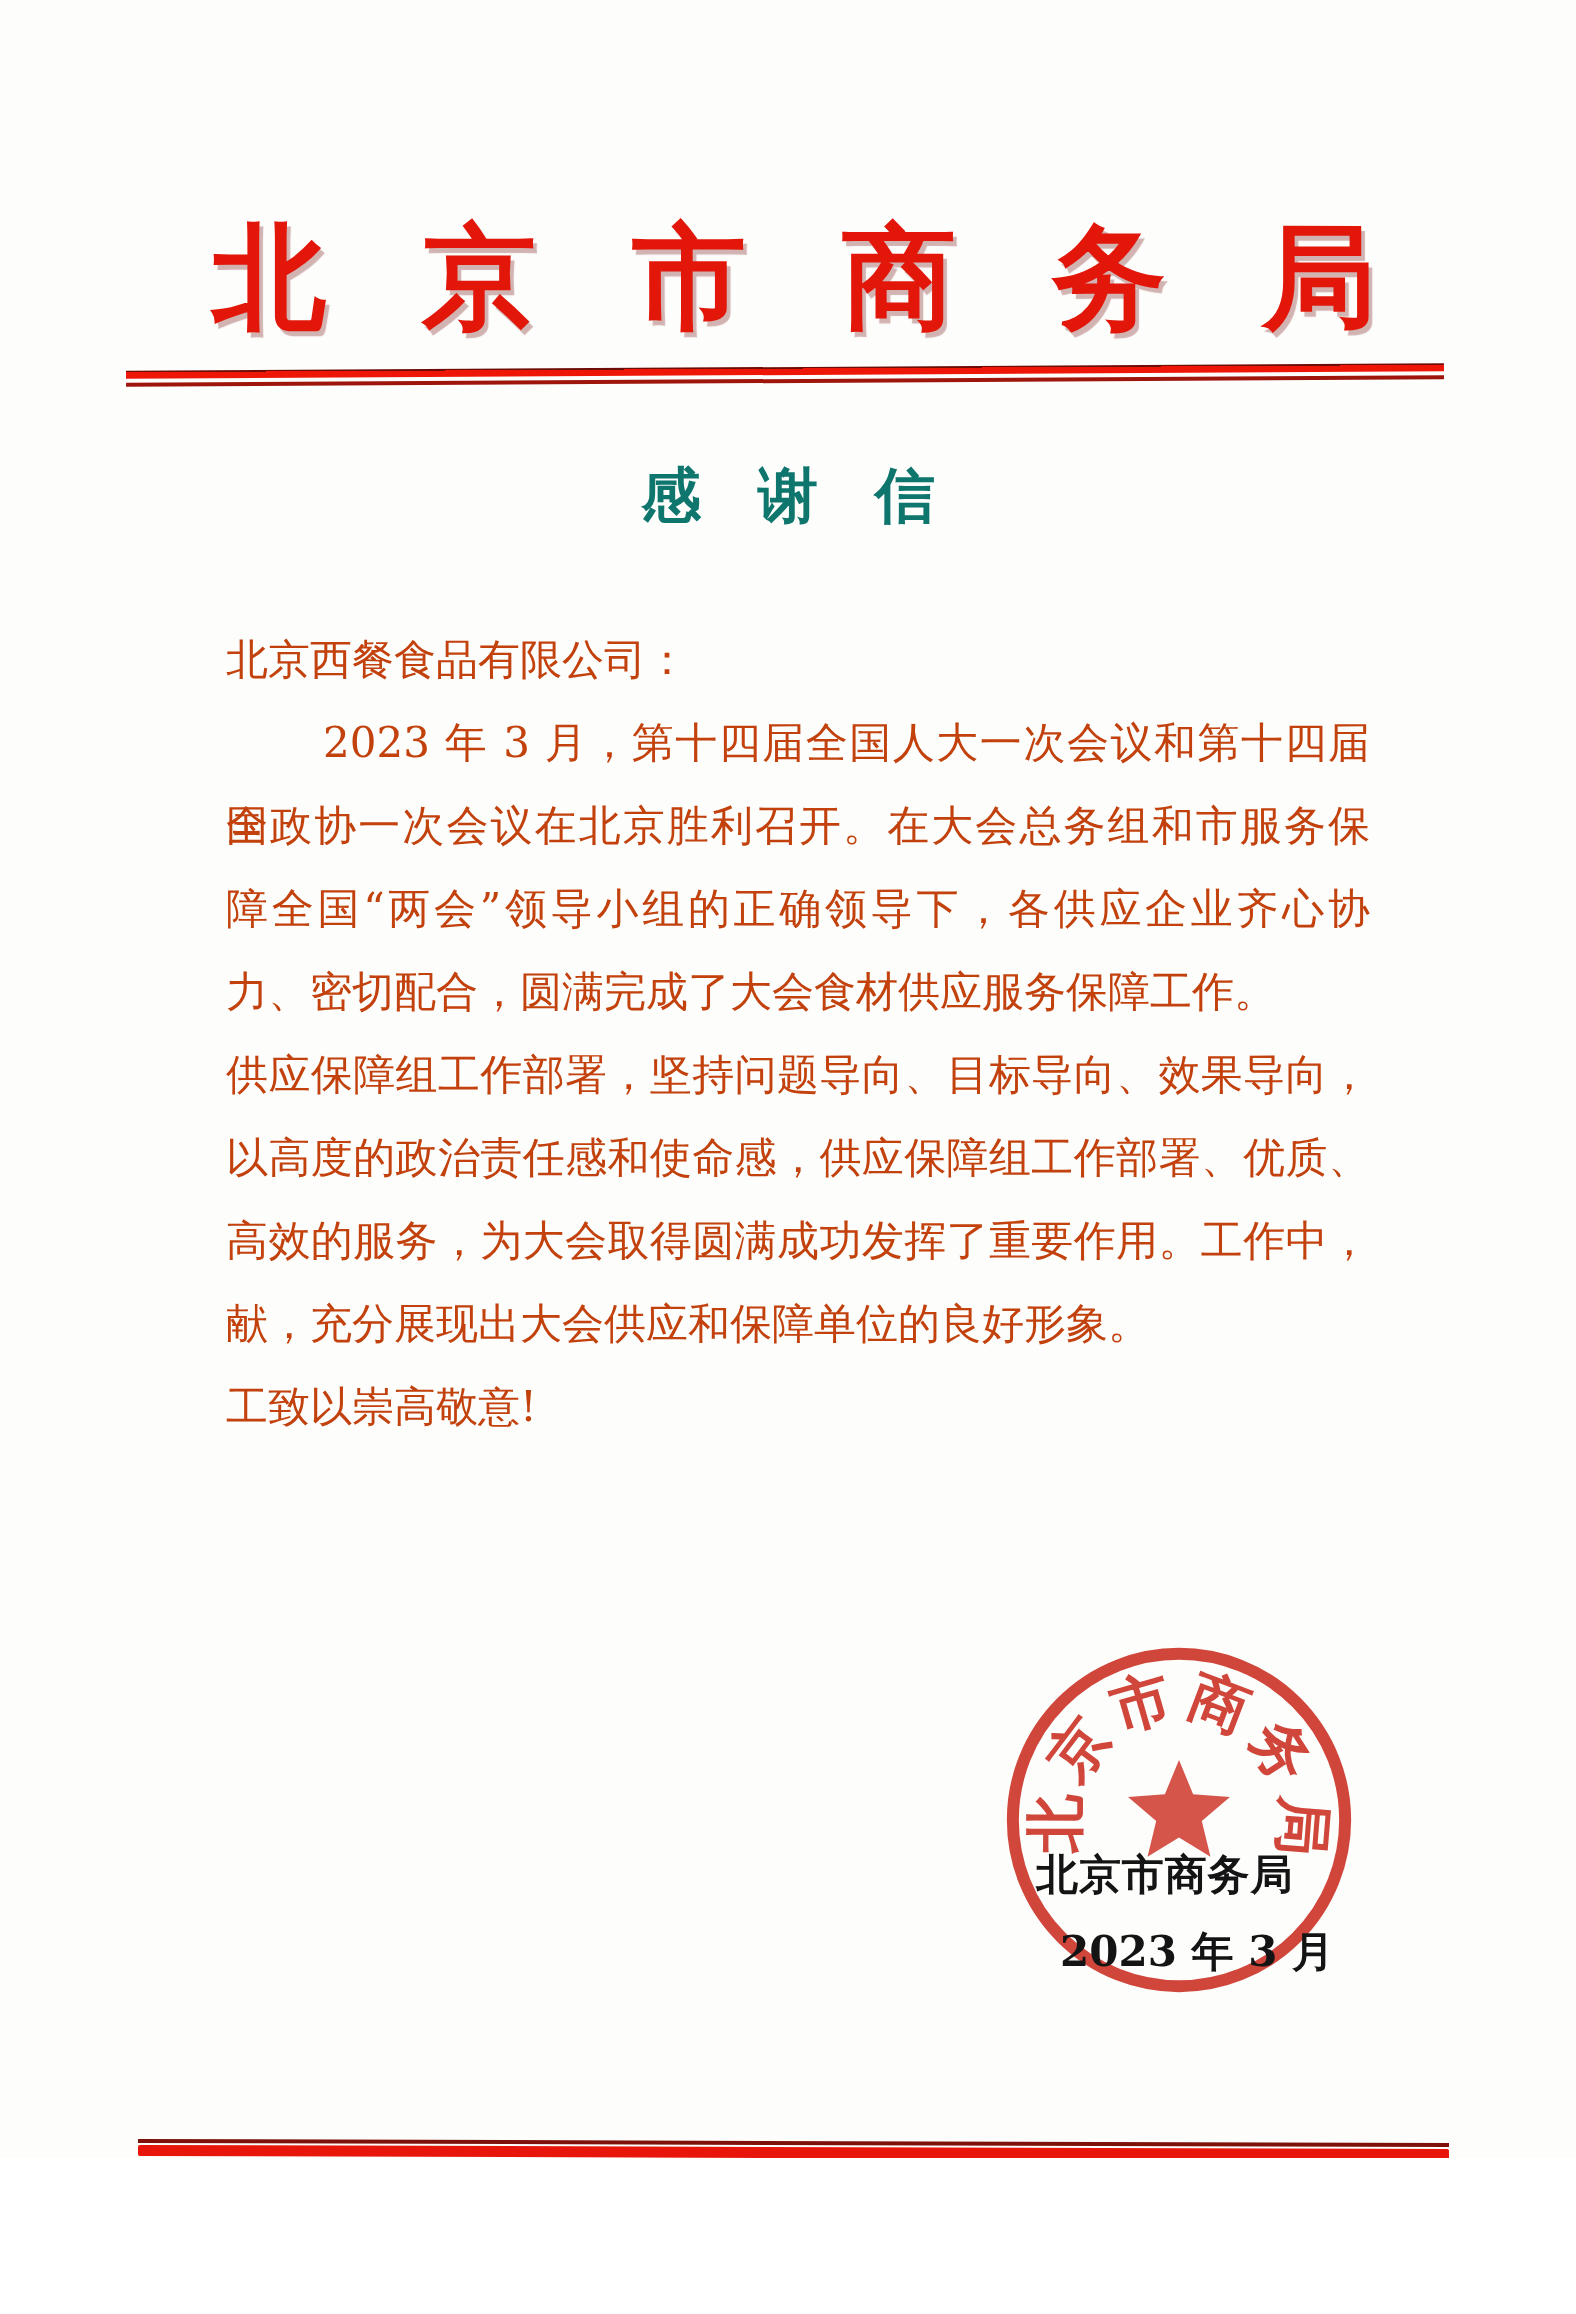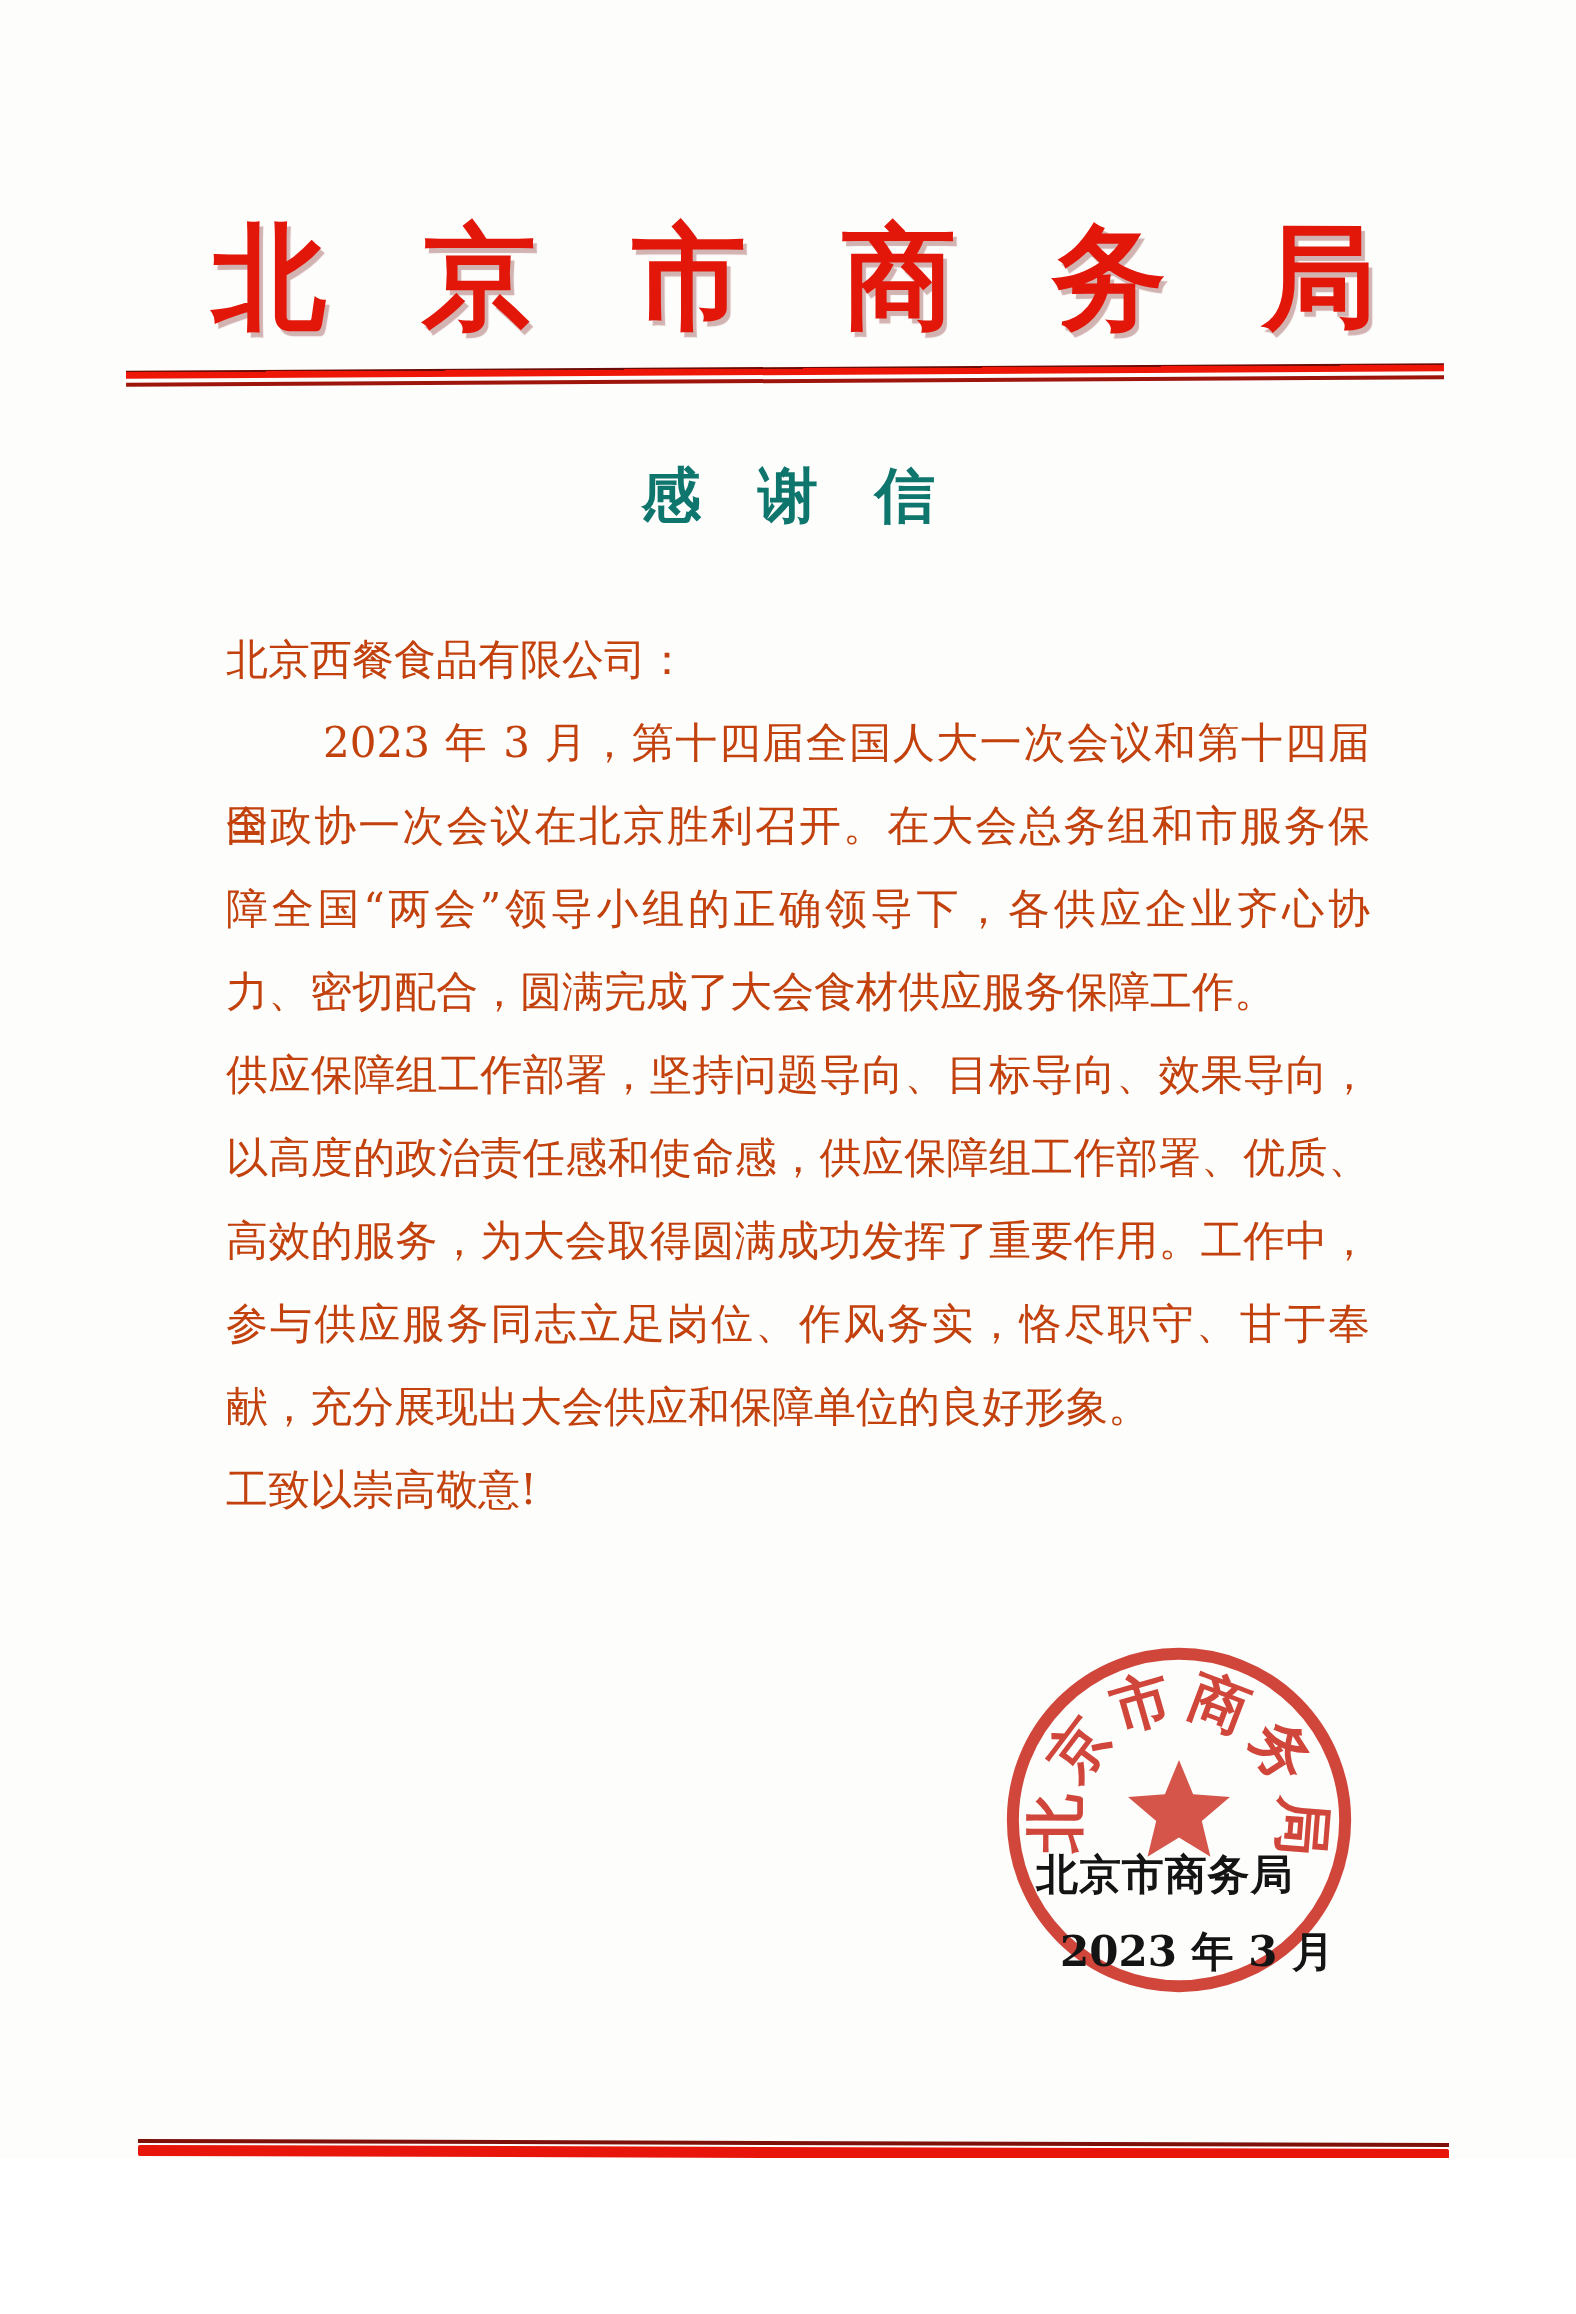--- a/index.html
+++ b/index.html
@@ -90,21 +90,20 @@
 
   <div class="body-text">
     <div class="line">北京西餐食品有限公司：</div>
     <div class="line justify indent">2023 年 3 月，第十四届全国人大一次会议和第十四届全</div>
     <div class="line justify">国政协一次会议在北京胜利召开。在大会总务组和市服务保</div>
     <div class="line justify">障全国“两会”领导小组的正确领导下，各供应企业齐心协</div>
     <div class="line">力、密切配合，圆满完成了大会食材供应服务保障工作。</div>
     <div class="line justify">供应保障组工作部署，坚持问题导向、目标导向、效果导向，</div>
     <div class="line justify">以高度的政治责任感和使命感，供应保障组工作部署、优质、</div>
     <div class="line justify">高效的服务，为大会取得圆满成功发挥了重要作用。工作中，</div>
-    <div class="line justify">参与供应服务同志立足岗位、作风务实，恪尽职守、甘于奉</div>
     <div class="line">献，充分展现出大会供应和保障单位的良好形象。</div>
     <div class="line">工致以崇高敬意!</div>
   </div>
 
   <div class="stamp">
     <svg viewBox="0 0 390 390" xmlns="http://www.w3.org/2000/svg">
       <g opacity="0.90">
         <circle cx="195" cy="195" r="180" fill="none" stroke="#cc3327" stroke-width="13"></circle>
         <polygon fill="#cc3327" opacity="0.92" points="195,130 210.3,167 250.2,170.1 219.7,196 229.1,234.9 195,214 160.9,234.9 170.3,196 139.8,170.1 179.7,167"></polygon>
         <defs>

